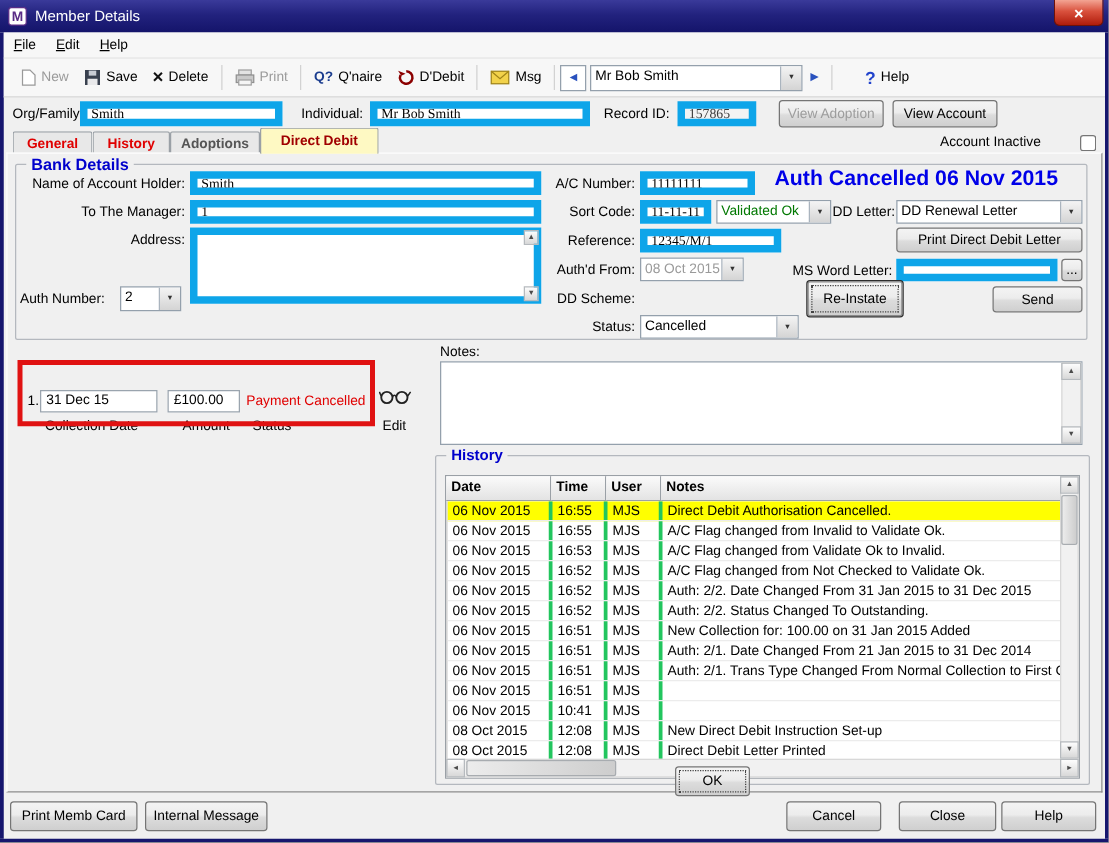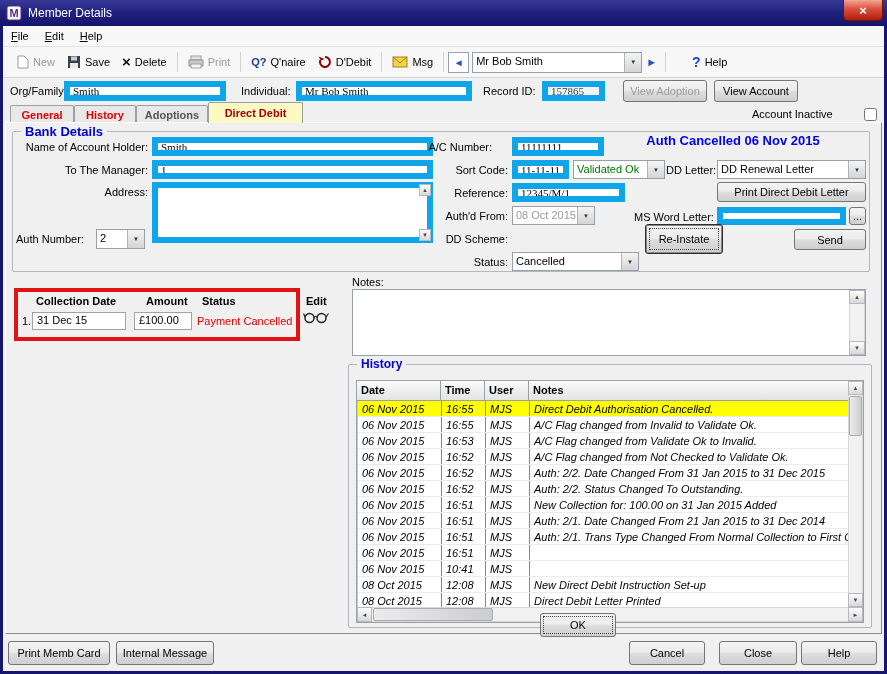--- a/index.html
+++ b/index.html
@@ -38,47 +38,47 @@
   .btn.focusring{outline:1px dotted #444;outline-offset:-4px;}
   .btn.defbtn{border:1px solid #2c2c2c;box-shadow:0 0 0 1px #8a8a8a inset;outline:1px dotted #444;outline-offset:-5px;}
   .group{position:absolute;box-sizing:border-box;border:1px solid #b4b8be;border-radius:2px;}
   .gtitle{position:absolute;top:-8px;left:8px;background:#f0f0f0;padding:0 4px;font-weight:bold;font-size:13px;}
   .lab{position:absolute;white-space:nowrap;}
   .rlab{position:absolute;text-align:right;white-space:nowrap;}
   .blue{color:#0000cc;}
   .gray{color:#8a8a8a;}
   .green{color:#007800;}
   .redtx{color:#e00000;}
-  .banner{color:#0000e8;font-weight:bold;font-size:13px;text-align:center;}
+  .banner{color:#0000e8;font-weight:bold;font-size:17px;text-align:center;}
 
   
   .tab{position:absolute;top:105px;height:18px;box-sizing:border-box;display:flex;align-items:center;justify-content:center;
        font-weight:bold;background:#e8e8e8;border:1px solid #9aa0a6;border-bottom:none;border-radius:2px 2px 0 0;}
   .tab.active{top:102px;height:21px;background:#fef9c3;z-index:5;}
   .panel{background:#f0f0f0;border:1px solid;border-color:#fdfdfd #8c8c8c #8c8c8c #fdfdfd;}
 
   
   .sb{position:absolute;background:#f1f1f1;box-sizing:border-box;border:1px solid #d8d8d8;}
   .sbtn{position:absolute;box-sizing:border-box;background:linear-gradient(#fdfdfd,#d8d8d8);border:1px solid #b6babe;
         display:flex;align-items:center;justify-content:center;font-size:6px;color:#4a4a4a;}
   .sthumb{position:absolute;background:linear-gradient(90deg,#ececec,#cdcdcd);border:1px solid #a8acb0;border-radius:2px;box-sizing:border-box;}
 
   
-  .phead{font-weight:bold;}
+  .phead{font-weight:normal;margin-top:40px;}
   .pfield{position:absolute;box-sizing:border-box;border:1px solid #9aa4ae;background:#fff;padding:1px 4px;font-size:11px;}
   .annot{position:absolute;box-sizing:border-box;border:4px solid #e01212;pointer-events:none;z-index:20;}
 
   
   .hheader{position:absolute;left:0;top:0;width:493px;height:20px;display:flex;font-weight:bold;}
   .hheader .hcell{background:linear-gradient(#fbfbfb,#e3e3e3);border-right:1px solid #9aa0a6;border-bottom:1px solid #9aa0a6;
                   padding:3px 4px;box-sizing:border-box;white-space:nowrap;overflow:hidden;}
   .hrows{position:absolute;left:0;top:20px;width:493px;height:208px;background:#fff;overflow:hidden;border-left:1px solid #c8c8c8;}
   .hrow{display:flex;height:16px;align-items:center;box-sizing:border-box;border-bottom:1px solid #ececec;}
   .hrow.hl{background:#ffff00;}
-  .hrows .hcell{white-space:nowrap;overflow:hidden;box-sizing:border-box;padding:0 4px;border-right:1px solid #22c55e;height:100%;display:flex;align-items:center;font-style:italic;}
+  .hrows .hcell{white-space:nowrap;overflow:hidden;box-sizing:border-box;padding:0 4px;border-right:3px solid #22c55e;height:100%;display:flex;align-items:center;}
   .c0{width:84px;flex:0 0 84px;}
   .c1{width:44px;flex:0 0 44px;}
   .c2{width:44px;flex:0 0 44px;}
   .c3{flex:1;}
 </style>
 </head>
 <body>
 
 <div id="root">
 
@@ -207,21 +207,21 @@
   <div class="rlab" style="left:14px;top:186px;width:134px">Address:</div>
   <textarea class="txt" style="left: 152px; top: 182px; width: 281px; height: 61px; resize: none;"></textarea>
   <div class="sbtn" style="left:419px;top:184px;width:12px;height:12px">▲</div>
   <div class="sbtn" style="left:419px;top:229px;width:12px;height:12px">▼</div>
   <div class="lab" style="left:16px;top:233px">Auth Number:</div>
   <div class="combo" style="left:96px;top:229px;width:49px;height:20px">
     <span class="cval">2</span>
     <span class="carr">▼</span>
   </div>
 
-  <div class="rlab" style="left:416px;top:141px;width:76px">A/C Number:</div>
+  <div class="rlab" style="left:432px;top:141px;width:76px">A/C Number:</div>
   <input class="txt" style="left: 512px; top: 137px; width: 92px; height: 19px;" value="11111111">
   <div class="rlab" style="left:432px;top:164px;width:76px">Sort Code:</div>
   <input class="txt" style="left: 512px; top: 160px; width: 57px; height: 19px;" value="11-11-11">
   <div class="combo" style="left:573px;top:160px;width:92px;height:19px">
     <span class="cval green">Validated Ok</span>
     <span class="carr">▼</span>
   </div>
   <div class="rlab" style="left:432px;top:187px;width:76px">Reference:</div>
   <input class="txt" style="left: 512px; top: 183px; width: 113px; height: 19px;" value="12345/M/1">
   <div class="rlab" style="left:428px;top:210px;width:80px">Auth'd From:</div>
@@ -368,18 +368,18 @@
     <div class="sbtn" style="left:491px;top:212px;width:15px;height:14px">▼</div>
 
     <div class="sb" style="left:0;top:226px;width:506px;height:15px"></div>
     <div class="sbtn" style="left:0;top:226px;width:15px;height:15px">◄</div>
     <div class="sthumb" style="left:16px;top:227px;width:120px;height:13px"></div>
     <div class="sbtn" style="left:491px;top:226px;width:15px;height:15px">►</div>
   </div>
 
   <div class="btn" style="left:8px;top:641px;width:102px;height:24px">Print Memb Card</div>
   <div class="btn" style="left:116px;top:641px;width:98px;height:24px">Internal Message</div>
-  <div class="btn focusring" style="left:540px;top:613px;width:76px;height:24px">OK</div>
+  <div class="btn focusring" style="left:540px;top:613px;width:60px;height:24px">OK</div>
   <div class="btn" style="left:629px;top:641px;width:76px;height:24px">Cancel</div>
   <div class="btn" style="left:719px;top:641px;width:78px;height:24px">Close</div>
   <div class="btn" style="left:801px;top:641px;width:76px;height:24px">Help</div>
 
 </div>
 
 </body></html>

